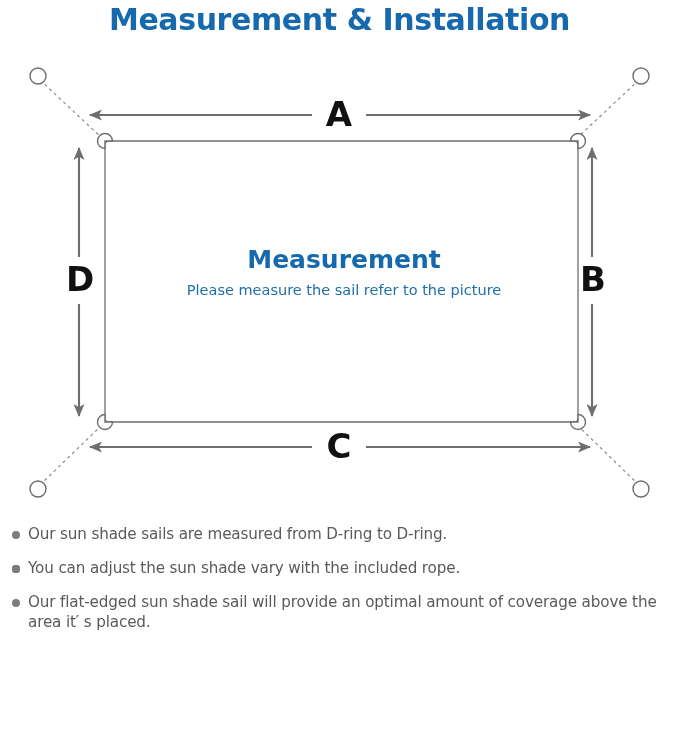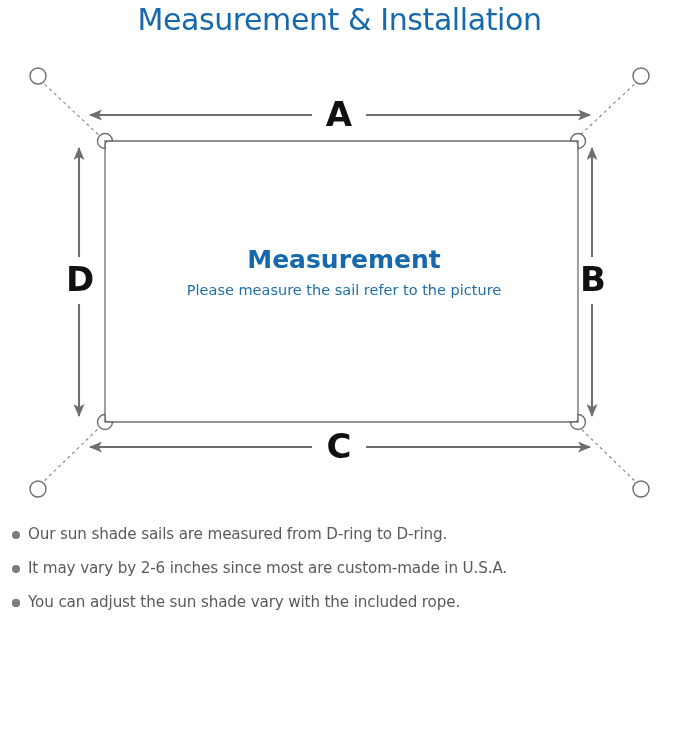--- a/index.html
+++ b/index.html
@@ -10,21 +10,21 @@
     overflow:hidden;
     position:relative;
   }
   #page{position:relative;width:679px;height:739px;background:#fff;}
 
   
   .title{
     position:absolute;left:0;top:0;width:679px;
     text-align:center;
     font-family:"DejaVu Sans", sans-serif;
-    font-weight:normal;
+    font-weight:bold;
     font-size:30px;
     line-height:40px;
     letter-spacing:-0.4px;
     color:#1669ad;
     white-space:nowrap;
   }
 
   
   #diagram{position:absolute;left:0;top:52px;width:679px;height:465px;}
   #diagram svg{display:block;}
@@ -145,24 +145,27 @@
     </svg>
   </div>
 
   <div id="notes">
     <div class="note">
       <span class="bullet"></span>
       <span>Our sun shade sails are measured from D-ring to D-ring.</span>
     </div>
     <div class="note">
       <span class="bullet"></span>
-      <span>It may vary by 2-6 inches since most are custom-made in U.S.A.</span>
     </div>
     <div class="note">
       <span class="bullet"></span>
     </div>
     <div class="note">
       <span class="bullet"></span>
       <span>You can adjust the sun shade vary with the included rope.</span>
     </div>
+    <div class="note">
+      <span class="bullet"></span>
+      <span>Our flat-edged sun shade sail will provide an optimal amount of coverage above the area it′ s placed.</span>
+    </div>
   </div>
 
 </div>
 
 </body></html>

